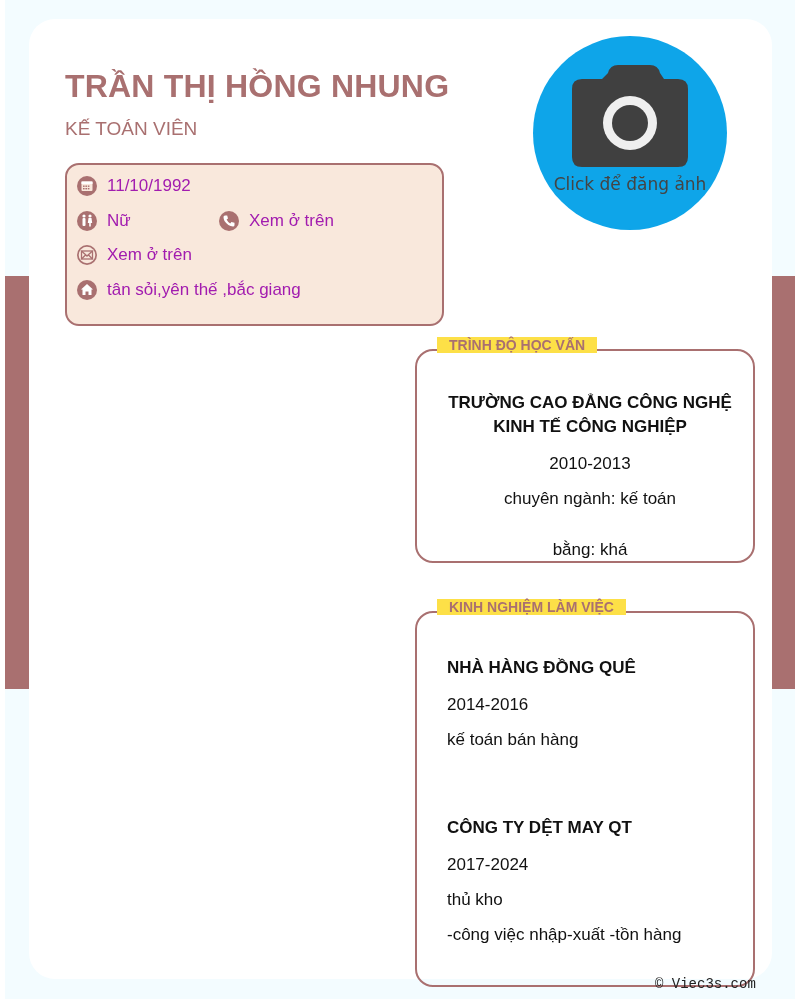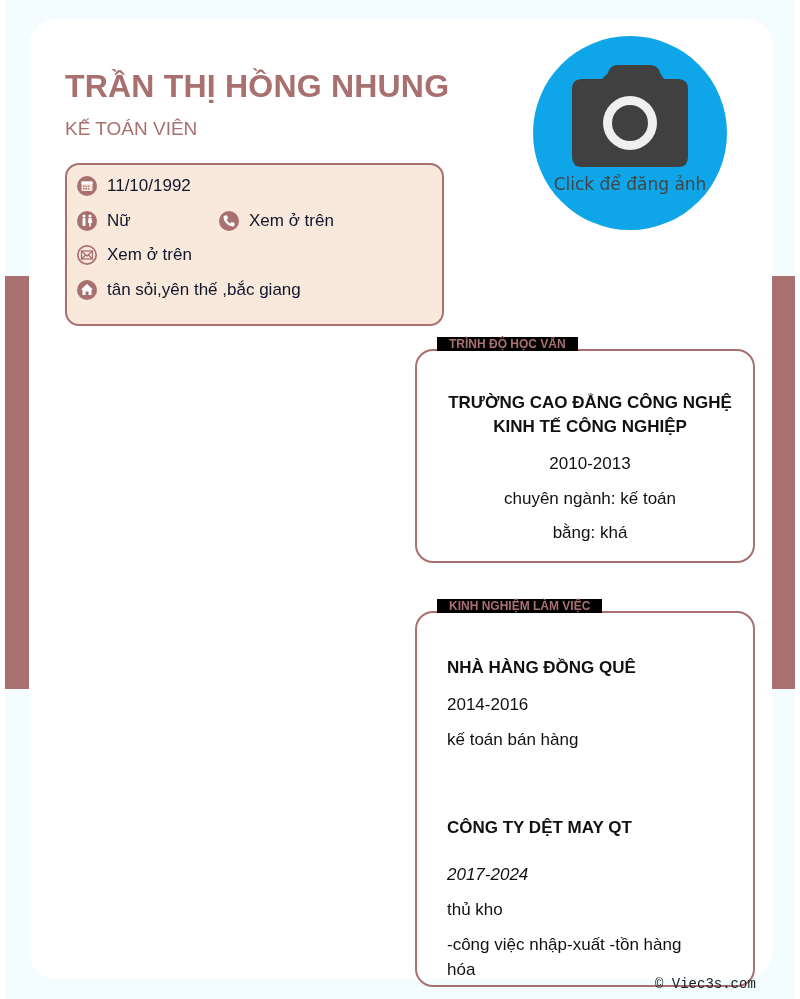--- a/index.html
+++ b/index.html
@@ -14,26 +14,26 @@
   .card { position: absolute; left: 29px; top: 19px; width: 743px; height: 960px; background: #ffffff; border-radius: 26px; }
 
   .name { position: absolute; left: 65px; top: 68px; font-size: 32px; font-weight: bold; color: #A97070; letter-spacing: 0.2px; }
   .job-title { position: absolute; left: 65px; top: 118px; font-size: 19px; color: #A97070; }
 
   .avatar { position: absolute; left: 533px; top: 36px; width: 194px; height: 194px; border-radius: 50%; background: #0ea5e9; text-decoration: underline; }
   .camera { position: absolute; left: 39px; top: 29px; width: 116px; height: 102px; }
   .avatar-caption { position: absolute; left: 0; right: 0; top: 138px; text-align: center; font-size: 17px; color: #444; font-family: "DejaVu Sans", sans-serif; }
 
   .info-box { position: absolute; left: 65px; top: 163px; width: 379px; height: 163px; background: #F9E8DC; border: 2px solid #A97070; border-radius: 14px; }
-  .info-row { position: absolute; display: flex; align-items: flex-end; font-size: 17px; color: #0f172a; }
+  .info-row { position: absolute; display: flex; align-items: flex-end; font-size: 17px; color: #a21caf; }
   .info-row .icon { width: 20px; height: 20px; margin-right: 10px; display: inline-block; }
   .info-row .icon svg { width: 20px; height: 20px; display: block; }
 
   .section { position: absolute; left: 415px; width: 340px; border: 2px solid #A97070; border-radius: 18px; }
-  .section-title { position: absolute; top: -14px; left: 20px; padding: 0 12px; background: #000000; font-size: 12px; font-weight: bold; color: #A97070; white-space: nowrap; }
+  .section-title { position: absolute; top: -14px; left: 20px; padding: 0 12px; background: #fde047; font-size: 14px; font-weight: bold; color: #A97070; white-space: nowrap; }
   .section-body { position: absolute; left: 30px; right: 20px; }
   .entry-title { font-size: 17px; font-weight: bold; line-height: 24px; color: #111; }
   .entry-line { font-size: 17px; line-height: 24px; color: #111; }
 
   .footer { position: absolute; left: 655px; top: 976px; font-family: "Liberation Mono", "DejaVu Sans Mono", monospace; font-size: 14px; color: #222; }
 </style>
 </head>
 <body>
 
 <div class="page-bg"></div>
@@ -122,33 +122,32 @@
   <span>tân sỏi,yên thế ,bắc giang</span>
 </div>
 
 <div class="section" style="top:349px; height:214px;">
   <div class="section-title">TRÌNH ĐỘ HỌC VẤN</div>
   <div class="section-body" style="top:40px;text-align:center;">
     <div class="entry-title">TRƯỜNG CAO ĐẲNG CÔNG NGHỆ</div>
     <div class="entry-title">KINH TẾ CÔNG NGHIỆP</div>
     <div class="entry-line" style="margin-top:13px;">2010-2013</div>
     <div class="entry-line" style="margin-top:11px;">chuyên ngành: kế toán</div>
-    <div class="entry-line" style="margin-top:10px;">bằng: khá</div>
+    <div class="entry-line" style="margin-top:27px;">bằng: khá</div>
   </div>
 </div>
 
 <div class="section" style="top:611px; height:376px;">
   <div class="section-title">KINH NGHIỆM LÀM VIỆC</div>
   <div class="section-body" style="top:43px;">
     <div class="entry-title">NHÀ HÀNG ĐỒNG QUÊ</div>
     <div class="entry-line" style="margin-top:13px;">2014-2016</div>
     <div class="entry-line" style="margin-top:11px;">kế toán bán hàng</div>
   </div>
   <div class="section-body" style="top:203px;">
     <div class="entry-title">CÔNG TY DỆT MAY QT</div>
-    <div class="entry-line" style="margin-top:23px;font-style:italic;">2017-2024</div>
+    <div class="entry-line" style="margin-top:13px;">2017-2024</div>
     <div class="entry-line" style="margin-top:11px;">thủ kho</div>
     <div class="entry-line" style="margin-top:11px;">-công việc nhập-xuất -tồn hàng</div>
-    <div class="entry-line" style="margin-top:1px;">hóa</div>
   </div>
 </div>
 
 <div class="footer">© Viec3s.com</div>
 
 </body></html>

